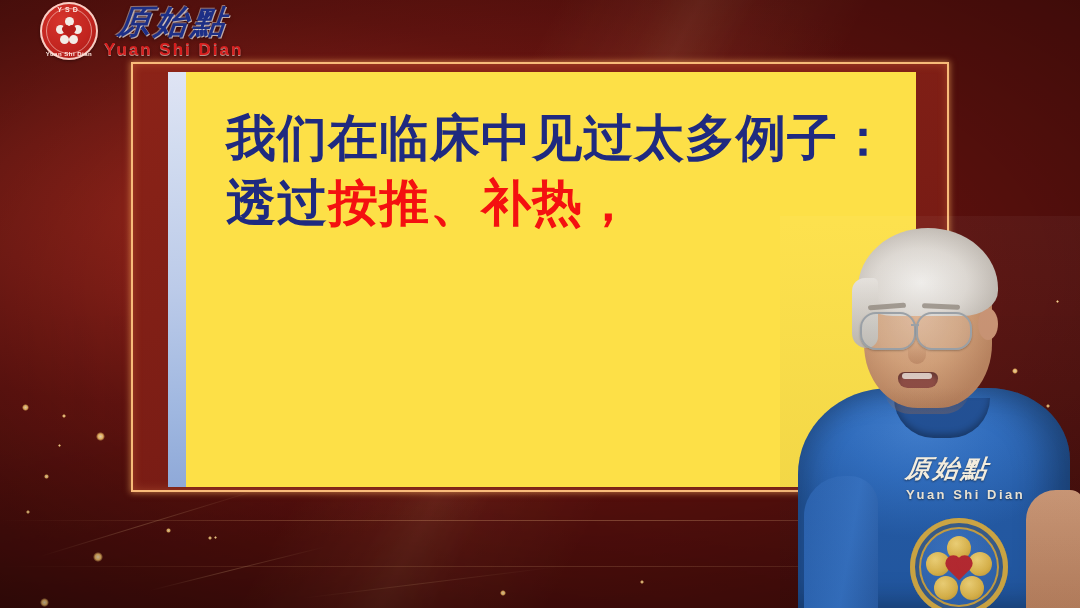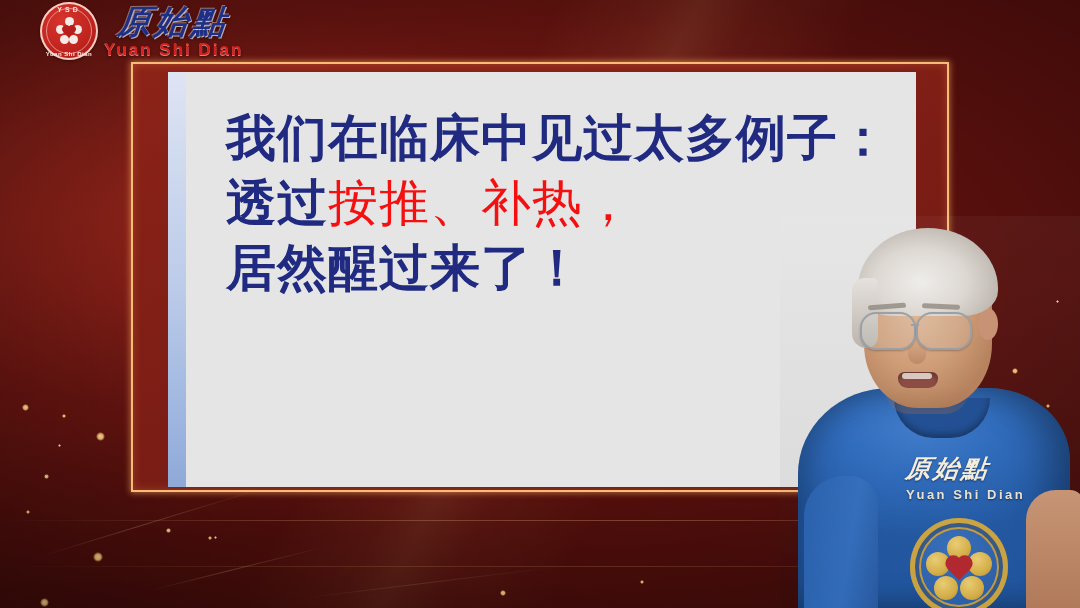--- a/index.html
+++ b/index.html
@@ -78,21 +78,21 @@
     border: 2px solid rgba(255,196,128,0.95);
     box-shadow:
       0 0 6px 1px rgba(255,175,95,0.55),
       inset 0 0 10px rgba(255,170,90,0.25);
     background: linear-gradient(160deg, #8c2318 0%, #7b1d15 55%, #6a1511 100%);
   }
   #slide-canvas {
     position: absolute;
     left: 168px; top: 72px;
     width: 748px; height: 415px;
-    background: #e5e5e5;
+    background: #fde047;
     overflow: hidden;
   }
   #slide-accent-bar {
     position: absolute;
     left: 0; top: 0;
     width: 18px; height: 100%;
     background: linear-gradient(180deg, #dfe4f4 0%, #d2dcf0 18%, #bccbe9 52%, #9fb7e0 82%, #8fa9d8 100%);
   }
   #slide-text {
     position: absolute;
@@ -104,21 +104,21 @@
     font-family: "Liberation Sans", "DejaVu Sans", sans-serif;
     font-weight: 700;
     font-size: 50px;
     line-height: 65px;
     letter-spacing: 1px;
     color: #1f2a80;
     white-space: nowrap;
   }
   .sline .hl {
     color: #f41010;
-    font-weight: 400;
+    font-weight: 700;
   }
 
   
   #brand {
     position: absolute;
     left: 40px; top: 2px;
     display: flex;
     align-items: center;
     gap: 6px;
   }
@@ -448,21 +448,20 @@
 
   <div class="bg-vignette"></div>
 
   <div id="slide-frame"></div>
 
   <div id="slide-canvas">
     <div id="slide-accent-bar"></div>
     <div id="slide-text">
       <div class="sline">我们在临床中见过太多例子：</div>
       <div class="sline"><span>透过</span><span class="hl">按推、补热，</span></div>
-      <div class="sline">居然醒过来了！</div>
     </div>
   </div>
 
   <div id="brand">
     <div id="brand-seal">
       <div class="seal-ring"></div>
       <div class="seal-top-text">YSD</div>
       <div class="seal-core">
         <div class="petal p1"></div>
         <div class="petal p2"></div>

